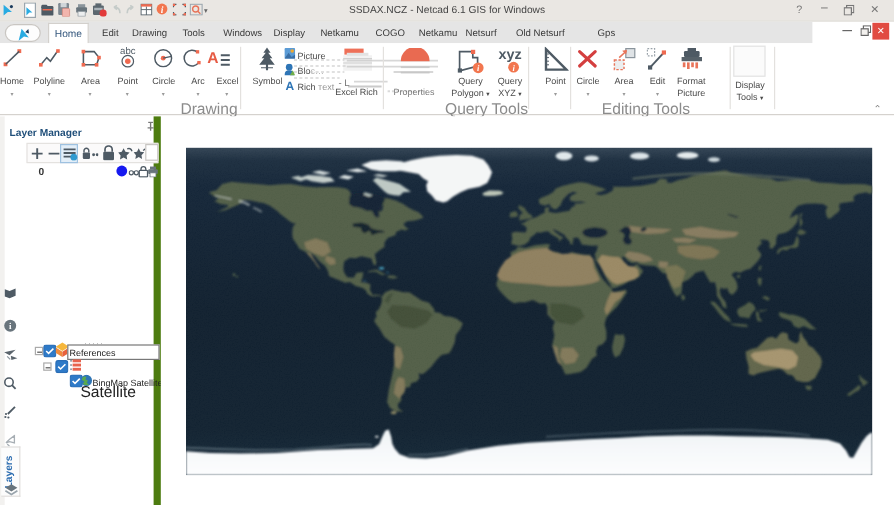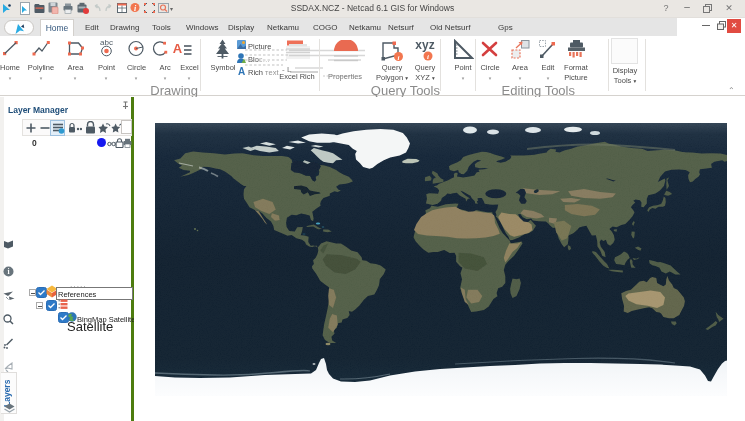--- a/index.html
+++ b/index.html
@@ -21,21 +21,21 @@
 #ribbon { position:absolute; left:0; top:36px; width:745px; height:60px; background:#fff; border-bottom:1px solid #d5d2ce; }
 .rsep { position:absolute; top:3px; width:1px; height:52px; background:#e3e1de; }
 .glabel { position:absolute; top:47px; font-size:13px; color:#8b8b8b; text-align:right; }
 .rbtn-label { position:absolute; font-size:7.5px; color:#4a4a4a; text-align:center; }
 .caret { position:absolute; font-size:5px; color:#9a9a9a; text-align:center; }
 
 
 #main { position:absolute; left:0; top:97px; width:745px; height:324px; background:#fff; }
 #leftstrip { position:absolute; left:0; top:0; width:4px; height:324px; background:#f2f1ef; }
 #vtoolbar { position:absolute; left:0; top:0; width:18px; height:324px; }
-#panel { position:absolute; left:4px; top:0; width:130px; height:324px; background:#fff; border-right:3px solid #4d7c0f; }
+#panel { position:absolute; left:4px; top:0; width:130px; height:324px; background:#fff; border-right:6px solid #4d7c0f; }
 #panel-title { position:absolute; left:4px; top:8px; font-size:8.5px; font-weight:bold; color:#1f4e79; }
 #canvas { position:absolute; left:135px; top:0; width:610px; height:324px; background:#fff; }
 .expander { position:absolute; width:7px; height:7px; border:1px solid #aaa; background:#fff; }
 .expander::after { content:""; position:absolute; left:1px; top:2.5px; width:4px; height:0; border-top:1px solid #555; }
 </style>
 </head>
 <body>
 <div id="app">
   <div id="titlebar">
     <div id="title-text">SSDAX.NCZ - Netcad 6.1 GIS for Windows</div>

